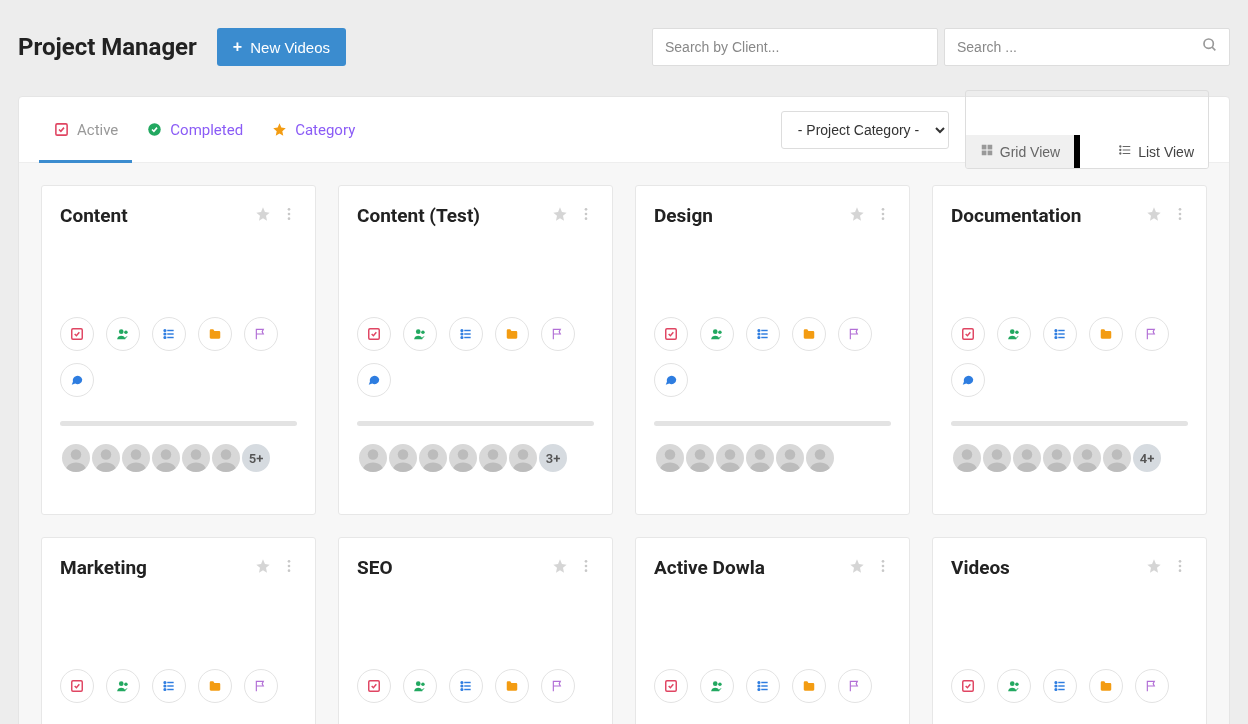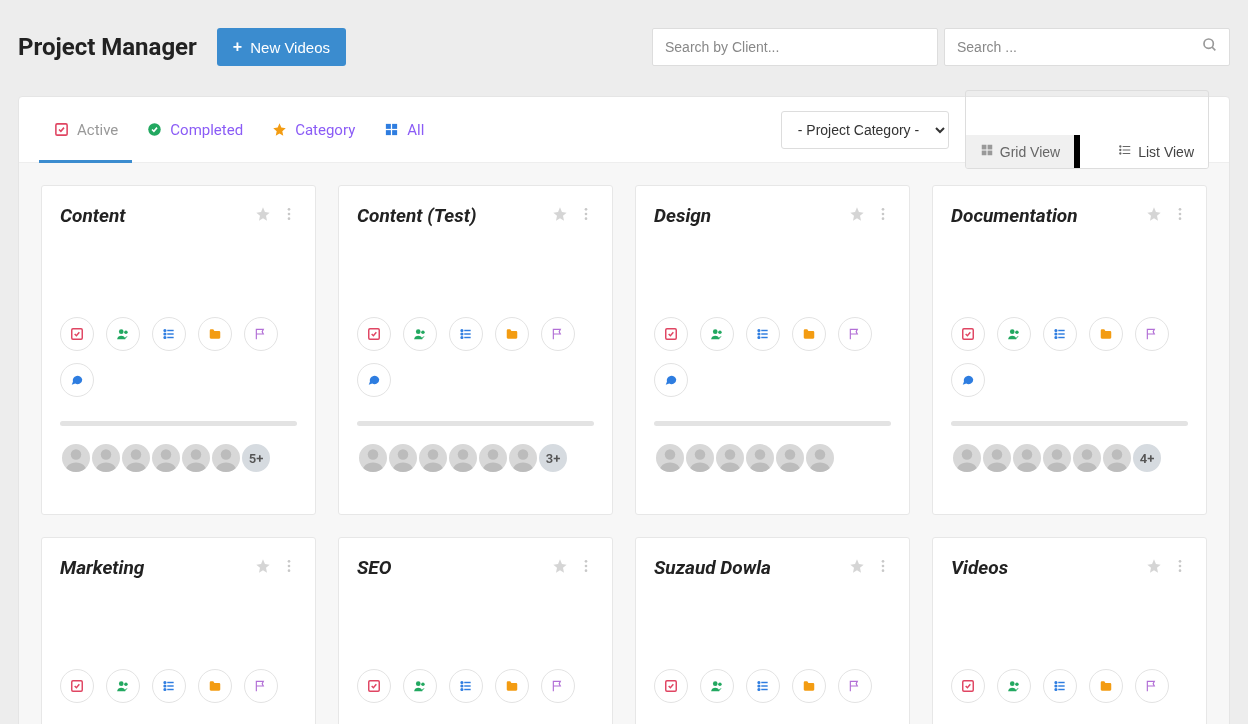--- a/index.html
+++ b/index.html
@@ -22,21 +22,21 @@
     .tab.active::after { content: ""; position: absolute; left: 0; right: 0; bottom: -1px; height: 3px; background: #3b8ccf; }
     .tab .ico { width: 16px; height: 16px; display: inline-flex; align-items: center; justify-content: center; }
     .tabs-right { margin-left: auto; display: flex; gap: 16px; align-items: center; }
     .select-cat { height: 38px; border: 1px solid #ddd; border-radius: 3px; padding: 0 12px; font-size: 14px; color: #333; background: #fff; cursor: pointer; margin-left: 35px; }
     .view-toggle { display: flex; border: 1px solid #ddd; border-radius: 3px; overflow: hidden; }
     .view-btn { display: inline-flex; align-items: center; gap: 6px; padding: 8px 14px; font-size: 14px; background: #fff; border: none; cursor: pointer; color: #444; margin-top: 44px; }
     .view-btn + .view-btn { border-left: 6px solid #000000; padding-left: 38px; }
     .view-btn.active { background: #f0f0f0; color: #666; }
     .grid { display: grid; grid-template-columns: repeat(4, 1fr); gap: 22px; padding: 22px; background: #f7f7f7; }
     .card { background: #fff; border: 1px solid #e7e7e7; border-radius: 3px; padding: 18px; min-height: 330px; display: flex; flex-direction: column; }
-    .card-head { display: flex; align-items: center; gap: 10px; margin-bottom: 90px; font-style: italic; }
+    .card-head { display: flex; align-items: center; gap: 10px; margin-bottom: 90px; }
     .card-title { font-size: 19px; font-weight: 700; color: #222; flex: 1; }
     .card-star, .card-menu { color: #ccc; cursor: pointer; }
     .icon-row { display: flex; flex-wrap: wrap; gap: 12px; margin-bottom: 14px; }
     .icon-btn { width: 34px; height: 34px; border: 1px solid #e3e3e3; border-radius: 50%; display: inline-flex; align-items: center; justify-content: center; cursor: pointer; background: #fff; }
     .progress { height: 5px; background: #e3e3e3; border-radius: 3px; margin: 10px 0 16px; }
     .avatars { display: flex; }
     .avatar { width: 32px; height: 32px; border-radius: 50%; background: #d8d8d8; border: 2px solid #fff; margin-left: -2px; display: inline-flex; align-items: center; justify-content: center; overflow: hidden; }
     .avatar:first-child { margin-left: 0; }
     .avatar svg { width: 30px; height: 30px; }
     .avatar-more { background: #d6dbe0; color: #555; font-size: 13px; font-weight: 600; }
@@ -89,31 +89,20 @@
         <span>Completed</span>
       </div>
       <div class="tab">
         <span class="ico">
           <svg width="15" height="15" viewBox="0 0 24 24" fill="#f39c12">
               <path d="M12 2l2.9 6.9L22 10l-5.5 4.8L18 22l-6-3.5L6 22l1.5-7.2L2 10l7.1-1.1z"></path>
             </svg>
         </span>
         <span>Category</span>
       </div>
-      <div class="tab">
-        <span class="ico">
-          <svg width="15" height="15" viewBox="0 0 24 24" fill="#2e7de0">
-              <rect x="3" y="3" width="8" height="8"></rect>
-              <rect x="13" y="3" width="8" height="8"></rect>
-              <rect x="3" y="13" width="8" height="8"></rect>
-              <rect x="13" y="13" width="8" height="8"></rect>
-            </svg>
-        </span>
-        <span>All</span>
-      </div>
 
       <div class="tabs-right">
         <select class="select-cat">
           <option>- Project Category -</option>
         </select>
         <div class="view-toggle">
           <button class="view-btn active">
             <span>
               <svg width="14" height="14" viewBox="0 0 24 24" fill="#999">
                   <rect x="3" y="3" width="8" height="8"></rect>
@@ -644,21 +633,21 @@
                 <path d="M4 21V4h12l-2 4 2 4H4"></path>
               </svg>
             </span>
 
       </div>
 
     </div>
 
     <div class="card">
       <div class="card-head">
-        <div class="card-title">Suzaud Dowla</div>
+        <div class="card-title">Active Dowla</div>
         <span class="card-star">
           <svg width="16" height="16" viewBox="0 0 24 24" fill="#d5d5d5">
                 <path d="M12 2l2.9 6.9L22 10l-5.5 4.8L18 22l-6-3.5L6 22l1.5-7.2L2 10l7.1-1.1z"></path>
               </svg>
         </span>
         <span class="card-menu">
           <svg width="16" height="16" viewBox="0 0 24 24" fill="#c8c8c8">
                 <circle cx="12" cy="5" r="2"></circle>
                 <circle cx="12" cy="12" r="2"></circle>
                 <circle cx="12" cy="19" r="2"></circle>

